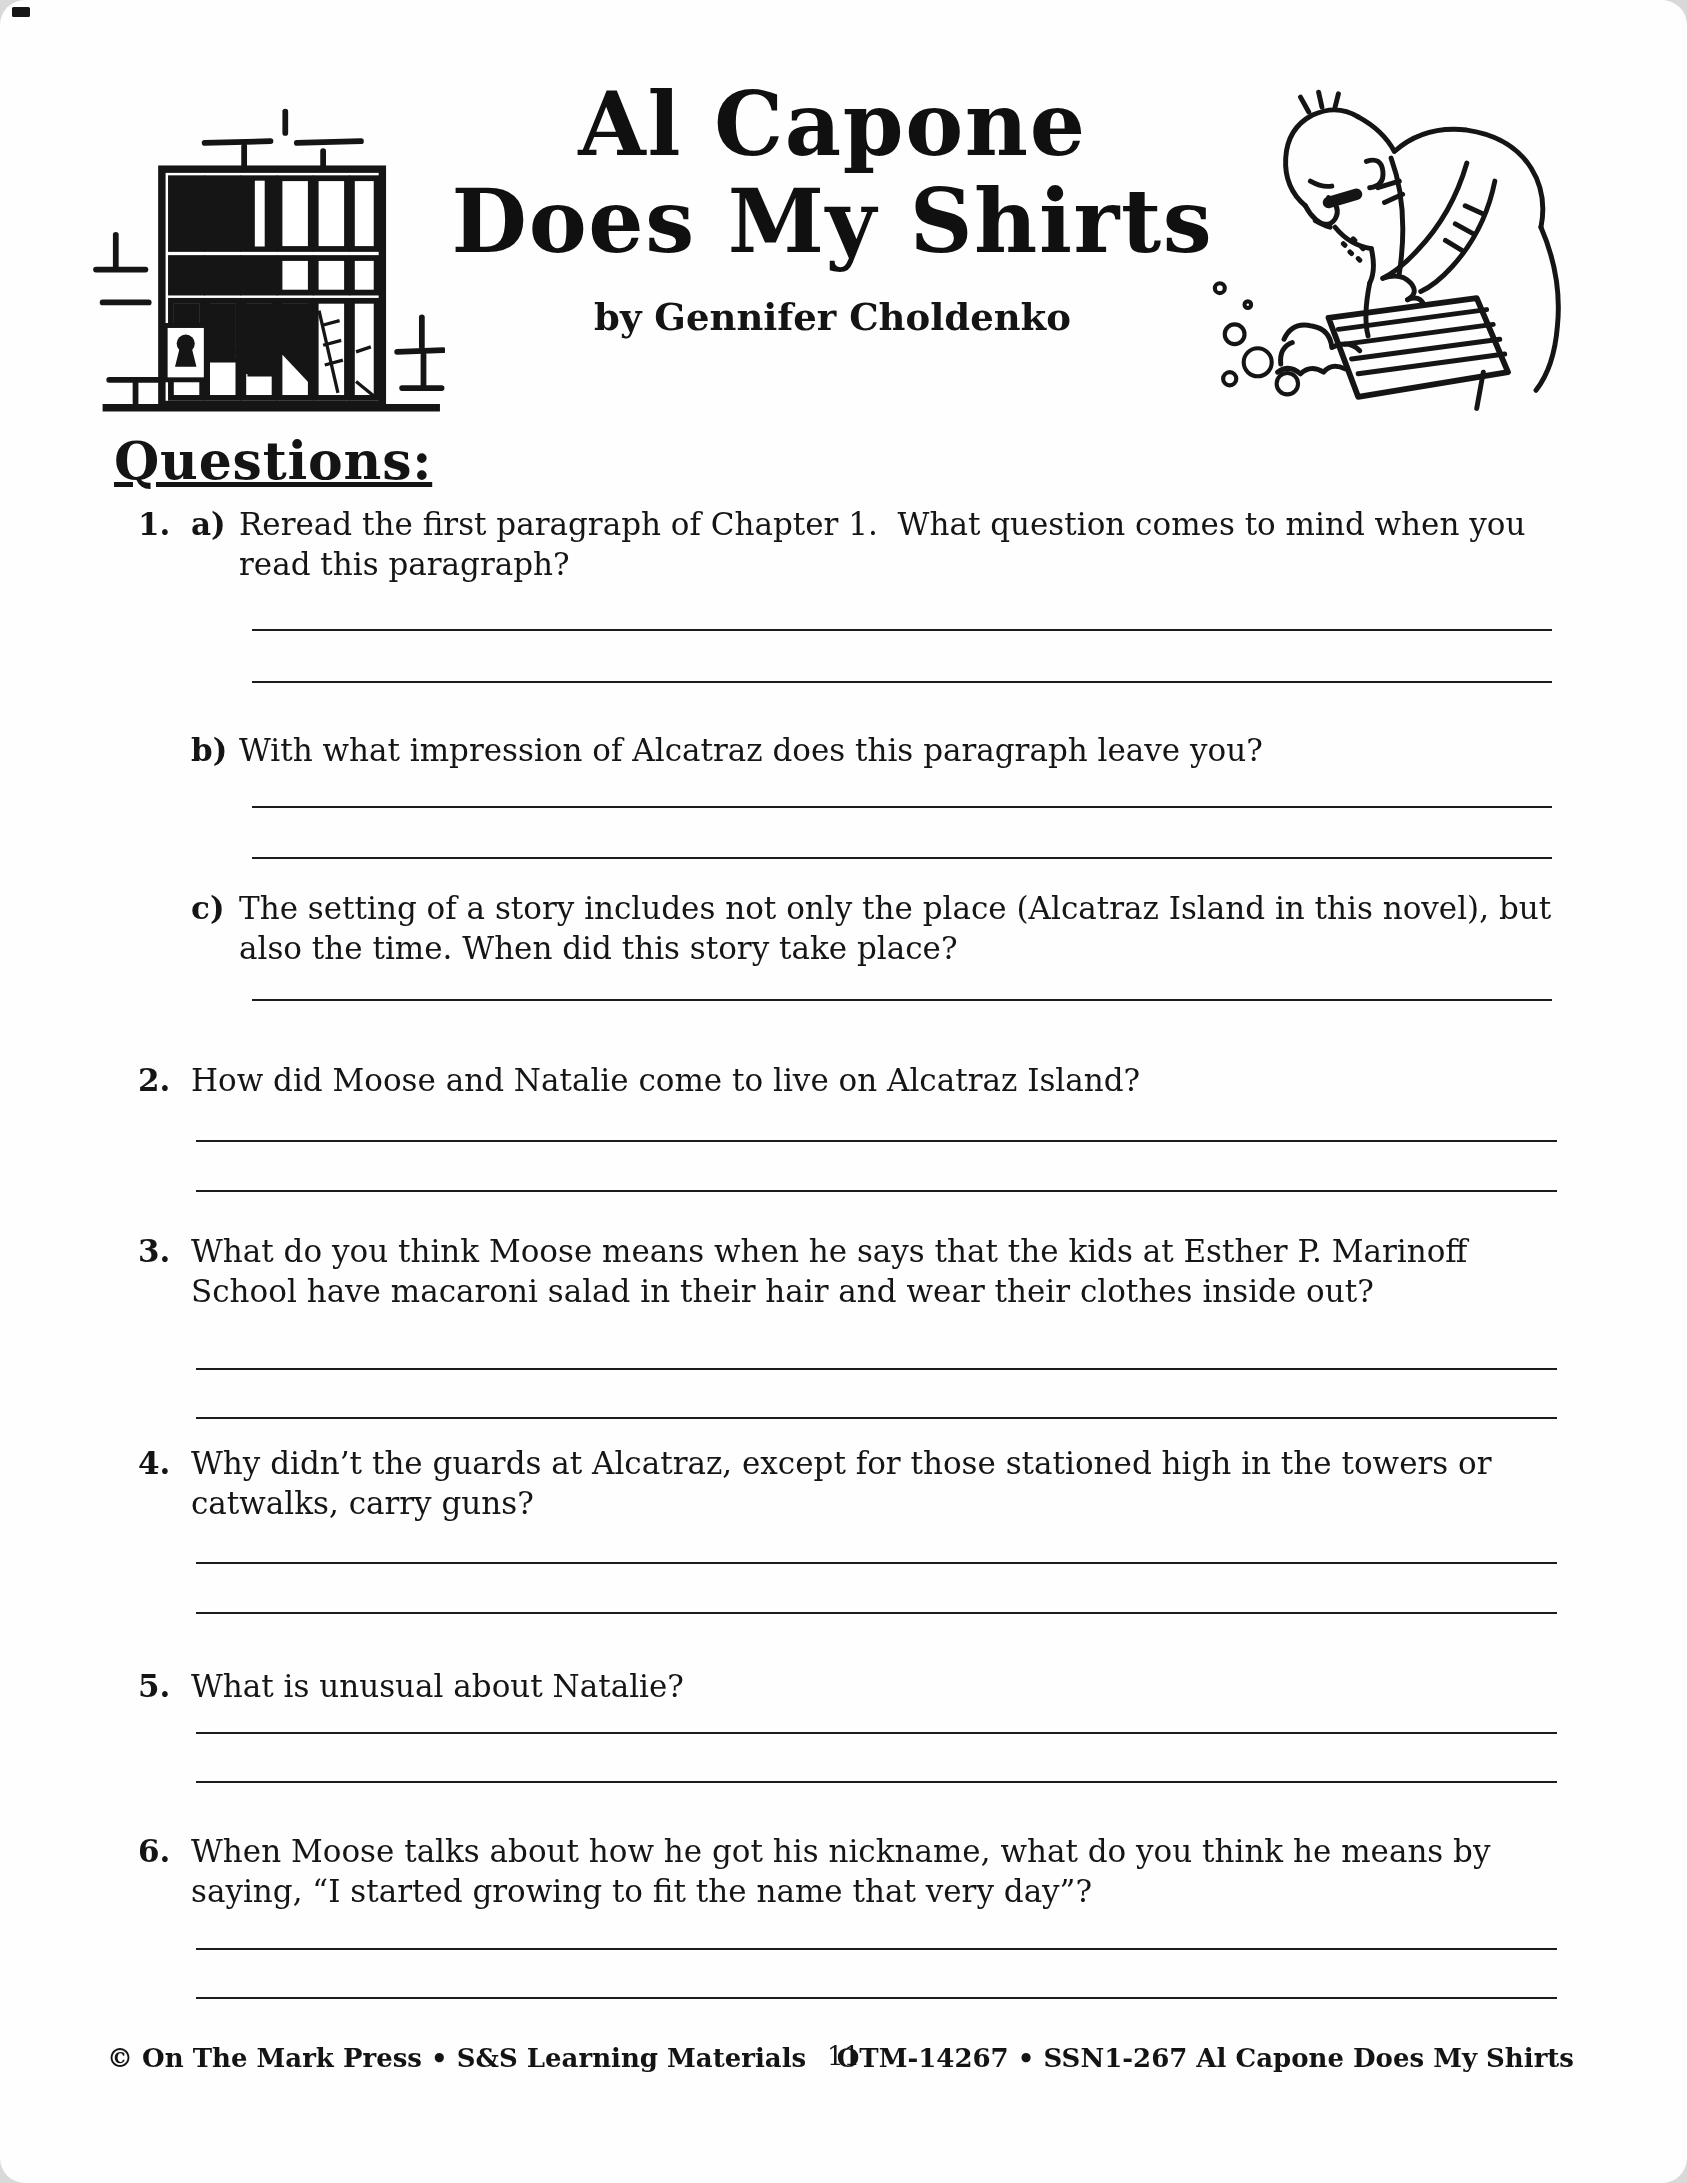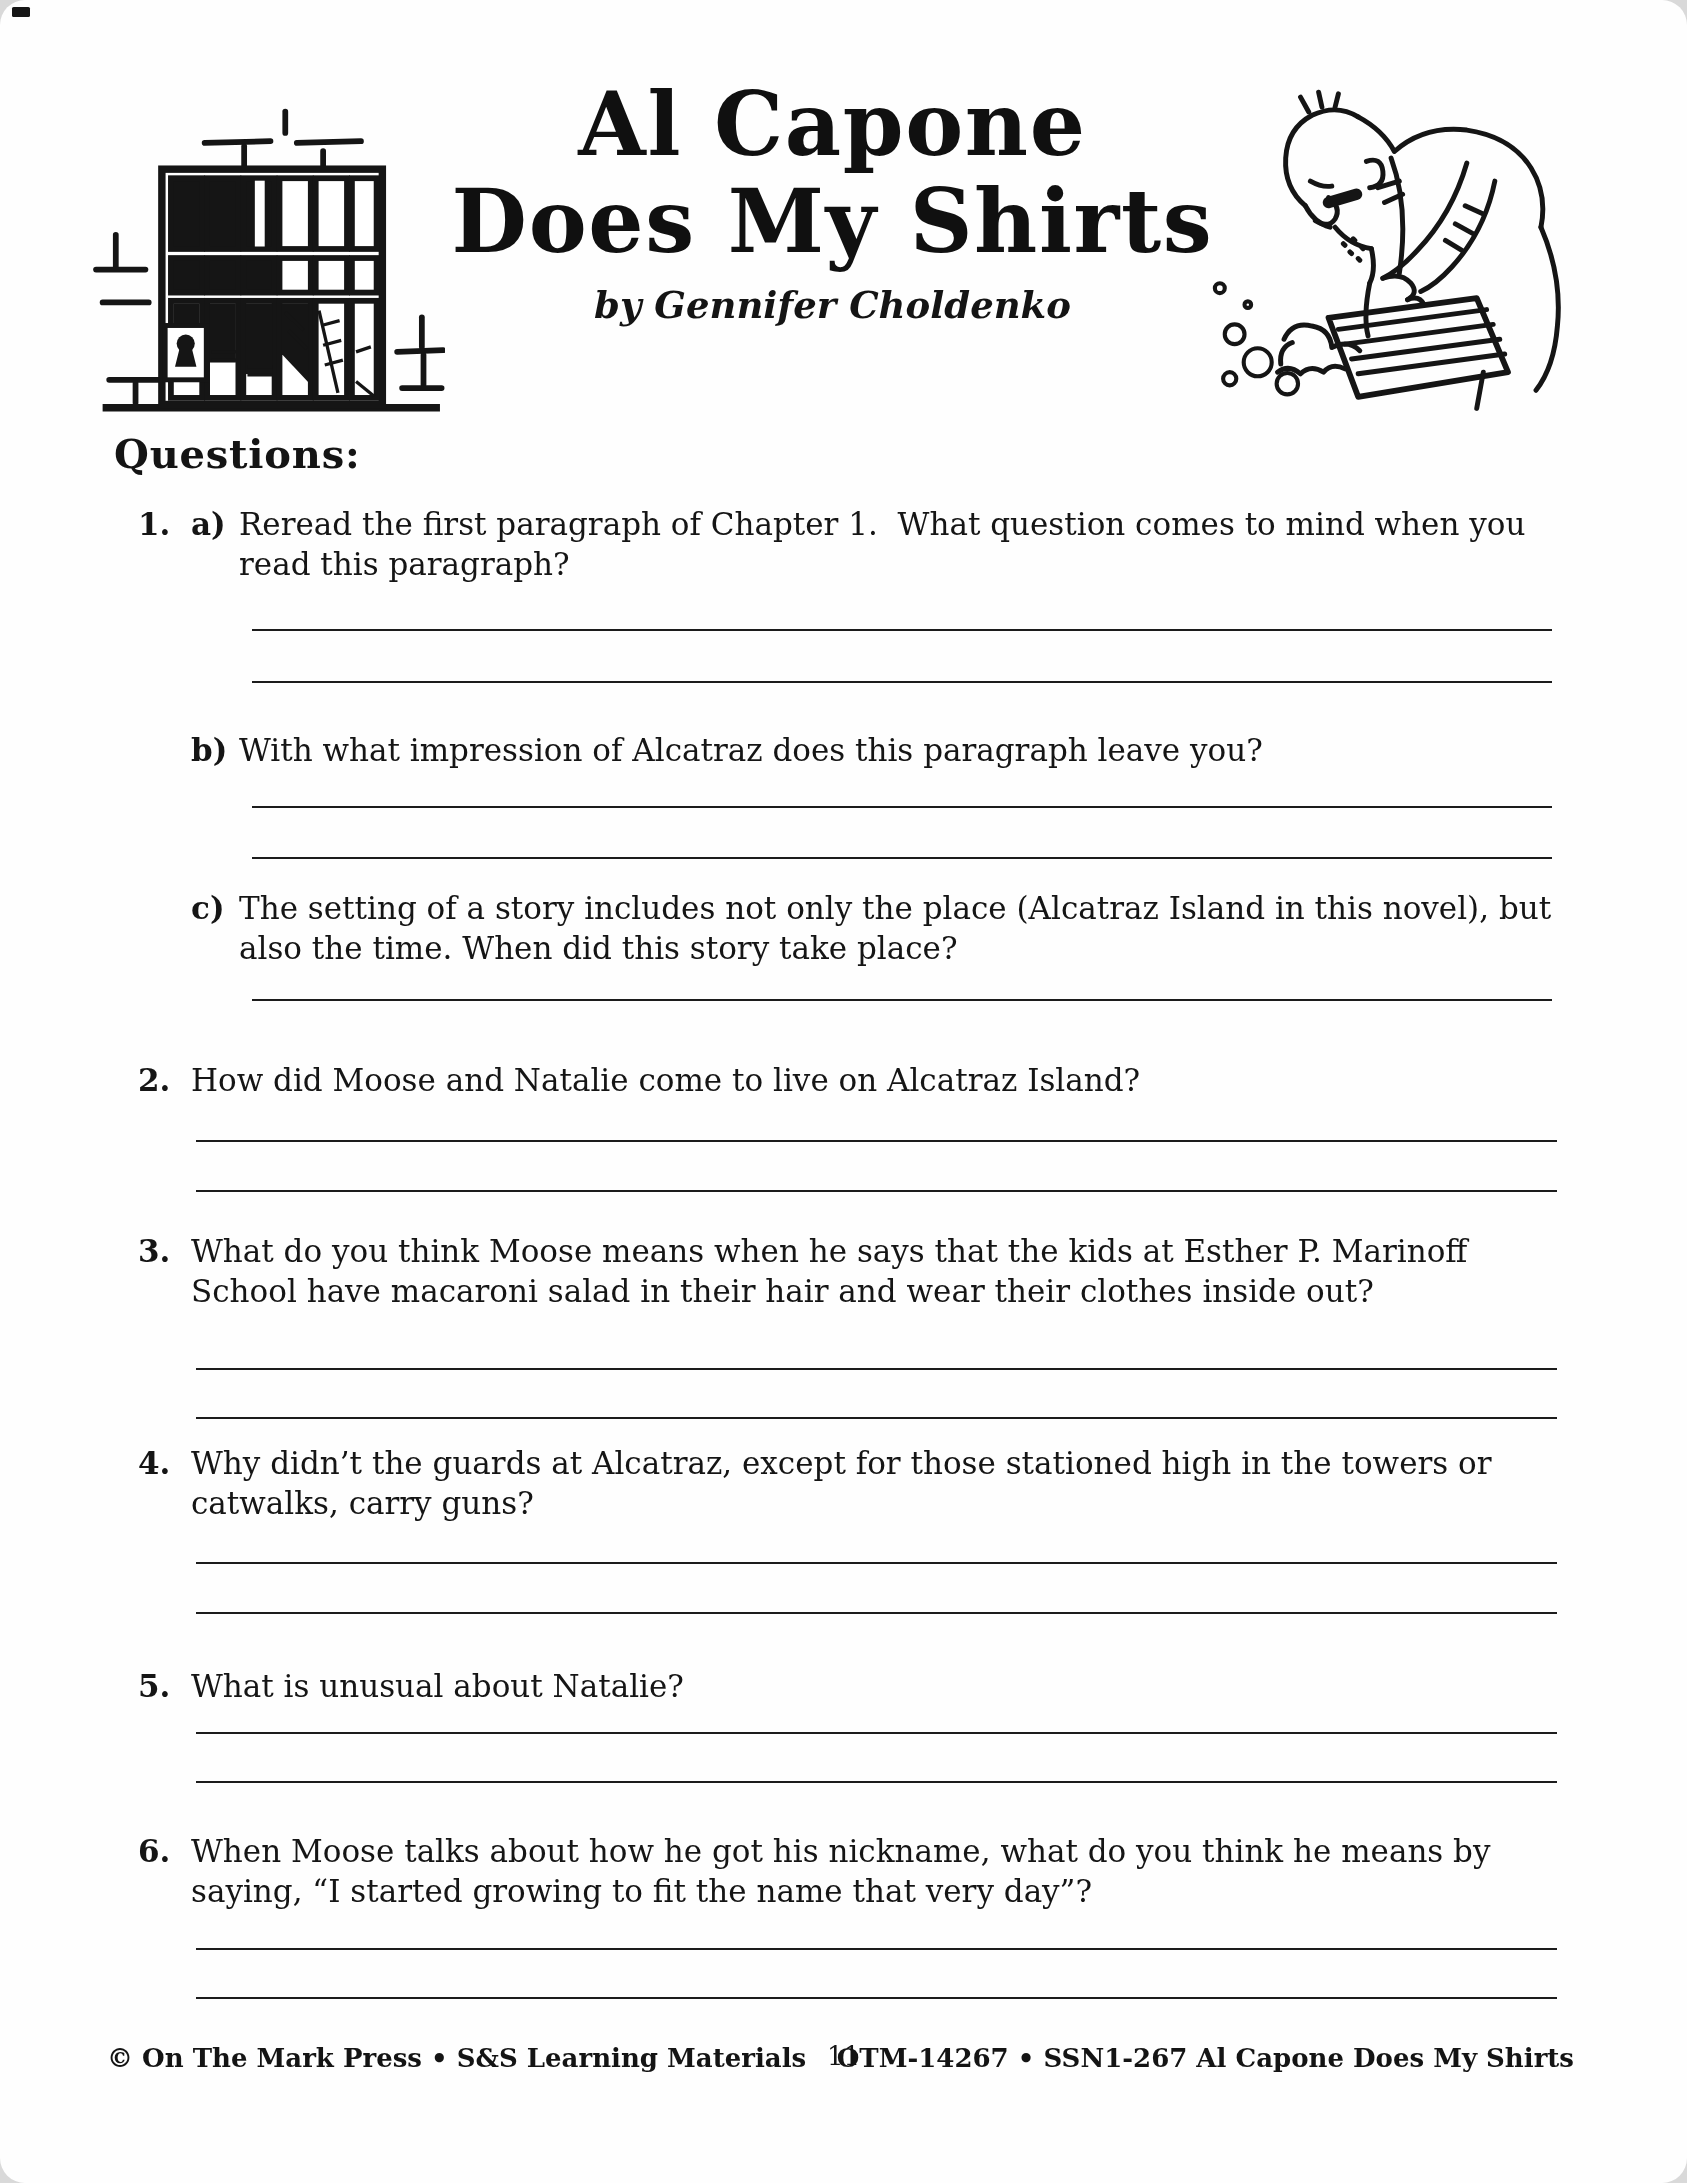--- a/index.html
+++ b/index.html
@@ -20,23 +20,23 @@
   .art { position:absolute; }
   .art svg { display:block; width:100%; height:100%; }
   .jail-art { left:91px; top:105px; width:354px; height:311px; }
   .washer-art { left:1205px; top:82px; width:387px; height:330px; }
 
   .title-block { position:absolute; left:437px; top:76px; width:791px; text-align:center; }
   .title-line {
     font-size:87px; font-weight:bold; line-height:1.12;
     letter-spacing:1.6px; color:#101010;
   }
-  .byline { margin-top:12px; font-size:37px; font-weight:bold; font-style:italic; color:#141414; }
-
-  .section-heading { position:absolute; left:114px; top:430px; font-size:40px; font-weight:bold; letter-spacing:0.8px; }
+  .byline { margin-top:24px; font-size:37px; font-weight:bold; color:#141414; }
+
+  .section-heading { position:absolute; left:114px; top:430px; font-size:52px; font-weight:bold; letter-spacing:0.8px;text-decoration:underline; }
 
   
   .qrow {
     position:absolute; left:138px; width:1430px;
     display:flex; align-items:flex-start;
     font-size:31px; line-height:40px; color:#151515;
   }
   .qnum    { flex:none; width:53px; font-weight:bold; }
   .qletter { flex:none; width:48px; font-weight:bold; }
   .qtext   { flex:1; white-space:pre-wrap; }

